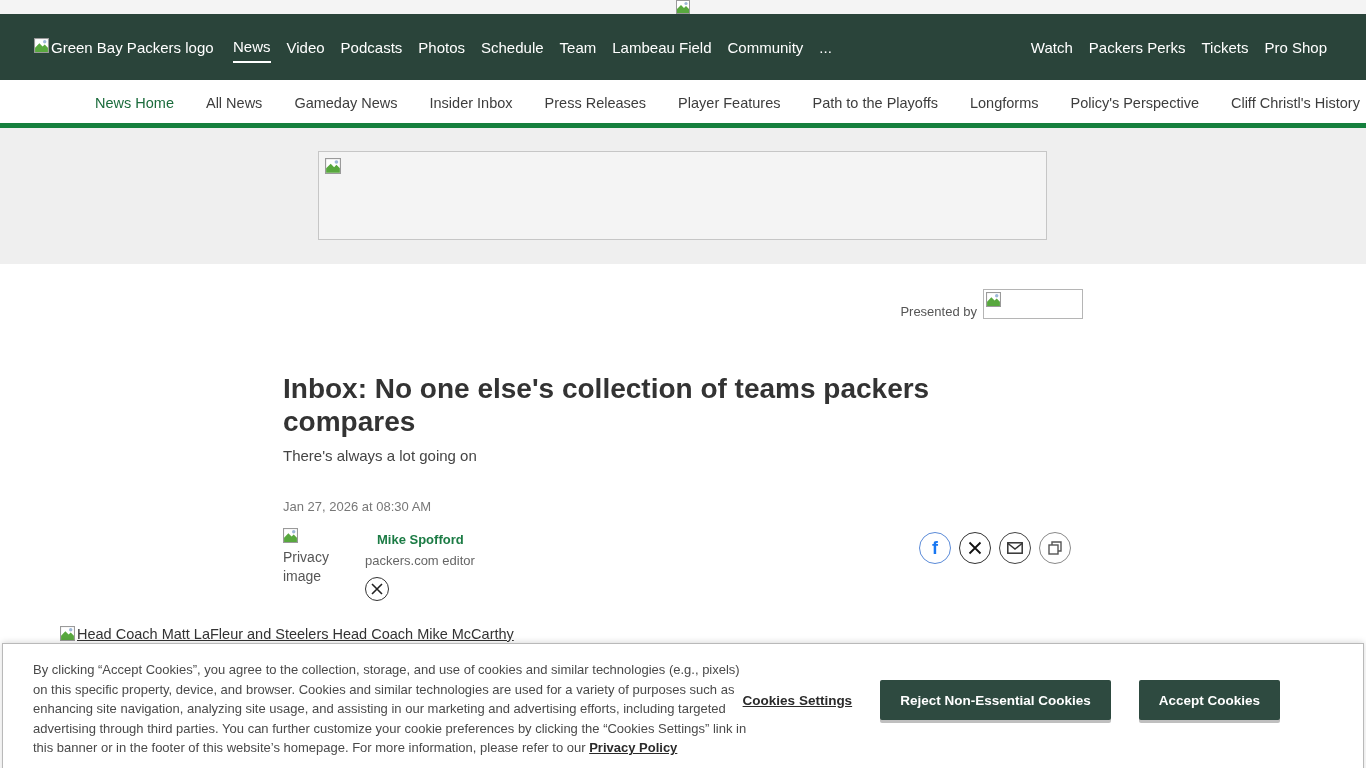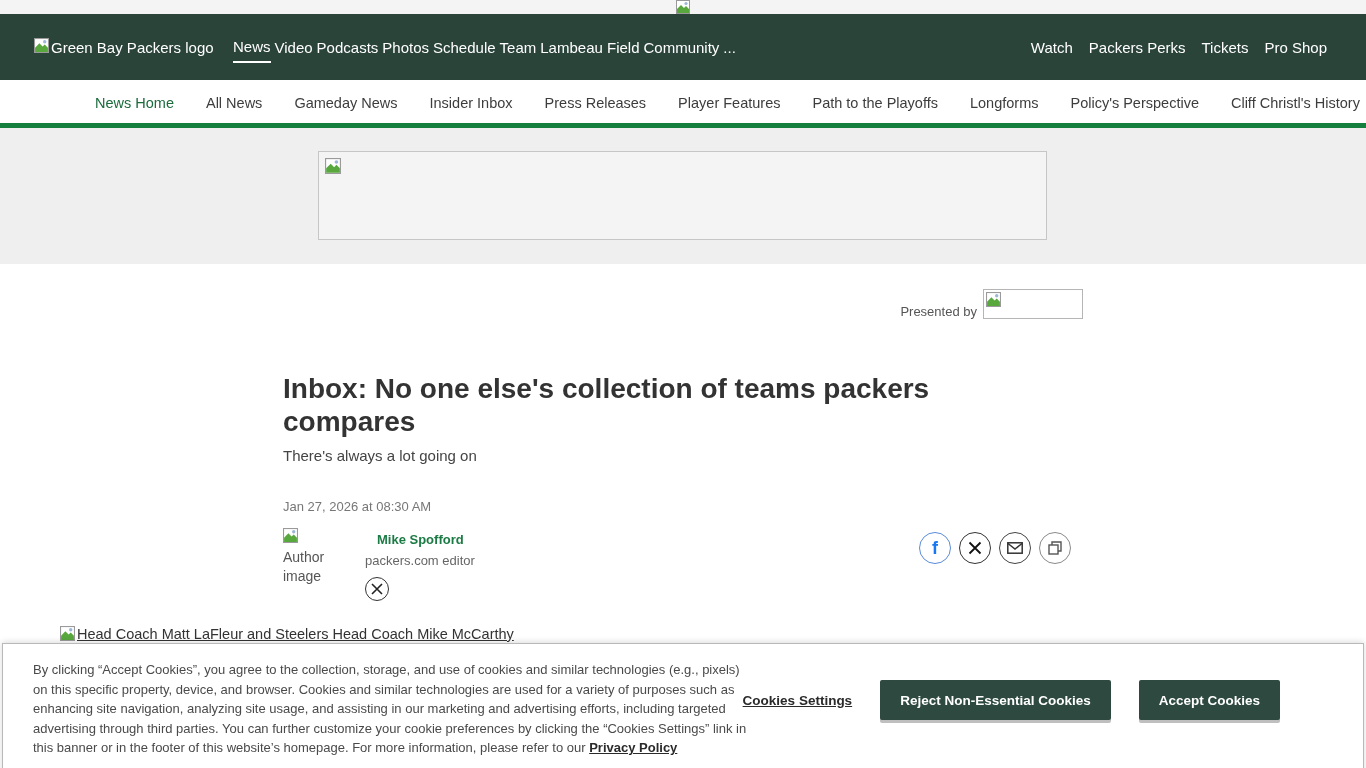--- a/index.html
+++ b/index.html
@@ -11,21 +11,21 @@
   .topstrip { position:absolute; left:0; top:0; width:1366px; height:14px; background:#f4f4f4; }
   .topstrip .bimg { position:absolute; left:676px; top:0; }
 
   
   .bimg { display:inline-block; vertical-align:middle; }
 
   
   .header { position:absolute; left:0; top:14px; width:1366px; height:66px; background:#2a443a; }
   .logo-wrap { position:absolute; left:34px; top:24px; display:flex; align-items:center; gap:2px;
     color:#fff; font-size:15px; }
-  .main-nav { position:absolute; left:233px; top:0; height:66px; display:flex; align-items:center; gap:4px; }
+  .main-nav { position:absolute; left:233px; top:0; height:66px; display:flex; align-items:center; gap:16px; }
   .main-nav .nav-item { color:#fff; font-size:15px; padding:6px 0; cursor:pointer; }
   .main-nav .nav-item.active { border-bottom:2px solid #fff; }
   .util-nav { position:absolute; right:39px; top:0; height:66px; display:flex; align-items:center; gap:16px;margin-left:20px; }
   .util-nav .nav-item { color:#fff; font-size:15px; cursor:pointer; }
 
   
   .subnav { position:absolute; left:0; top:80px; width:1366px; height:48px; background:#fff;
     border-bottom:5px solid #15803d; overflow:hidden; }
   .subnav-inner { position:absolute; left:95px; top:0; height:48px; display:flex; align-items:center;
     gap:32px; white-space:nowrap; }
@@ -176,21 +176,21 @@
   <div class="article-date">Jan 27, 2026 at 08:30 AM</div>
 
   <div class="author-row">
     <div class="author-img">
       <span class="bimg">
         <svg width="15" height="15" viewBox="0 0 14 14">
             <rect x="0.5" y="0.5" width="13" height="13" fill="#fff" stroke="#9a9a9a"></rect>
             <path d="M1 9 L5 5 L8 8 L10 6 L13 9 L13 13 L1 13 Z" fill="#58a83e"></path>
             <circle cx="10" cy="3.5" r="1.6" fill="#9db7d8"></circle>
           </svg>
-      </span><span>Author image</span>
+      </span><span>Privacy image</span>
     </div>
     <div class="author-meta">
       <div class="author-name">Mike Spofford</div>
       <div class="author-role">packers.com editor</div>
       <div class="author-x">
         <svg width="12" height="12" viewBox="0 0 12 12">
             <path d="M1 1 L11 11 M11 1 L1 11" stroke="#222" stroke-width="1.6" fill="none"></path>
           </svg>
       </div>
     </div>

